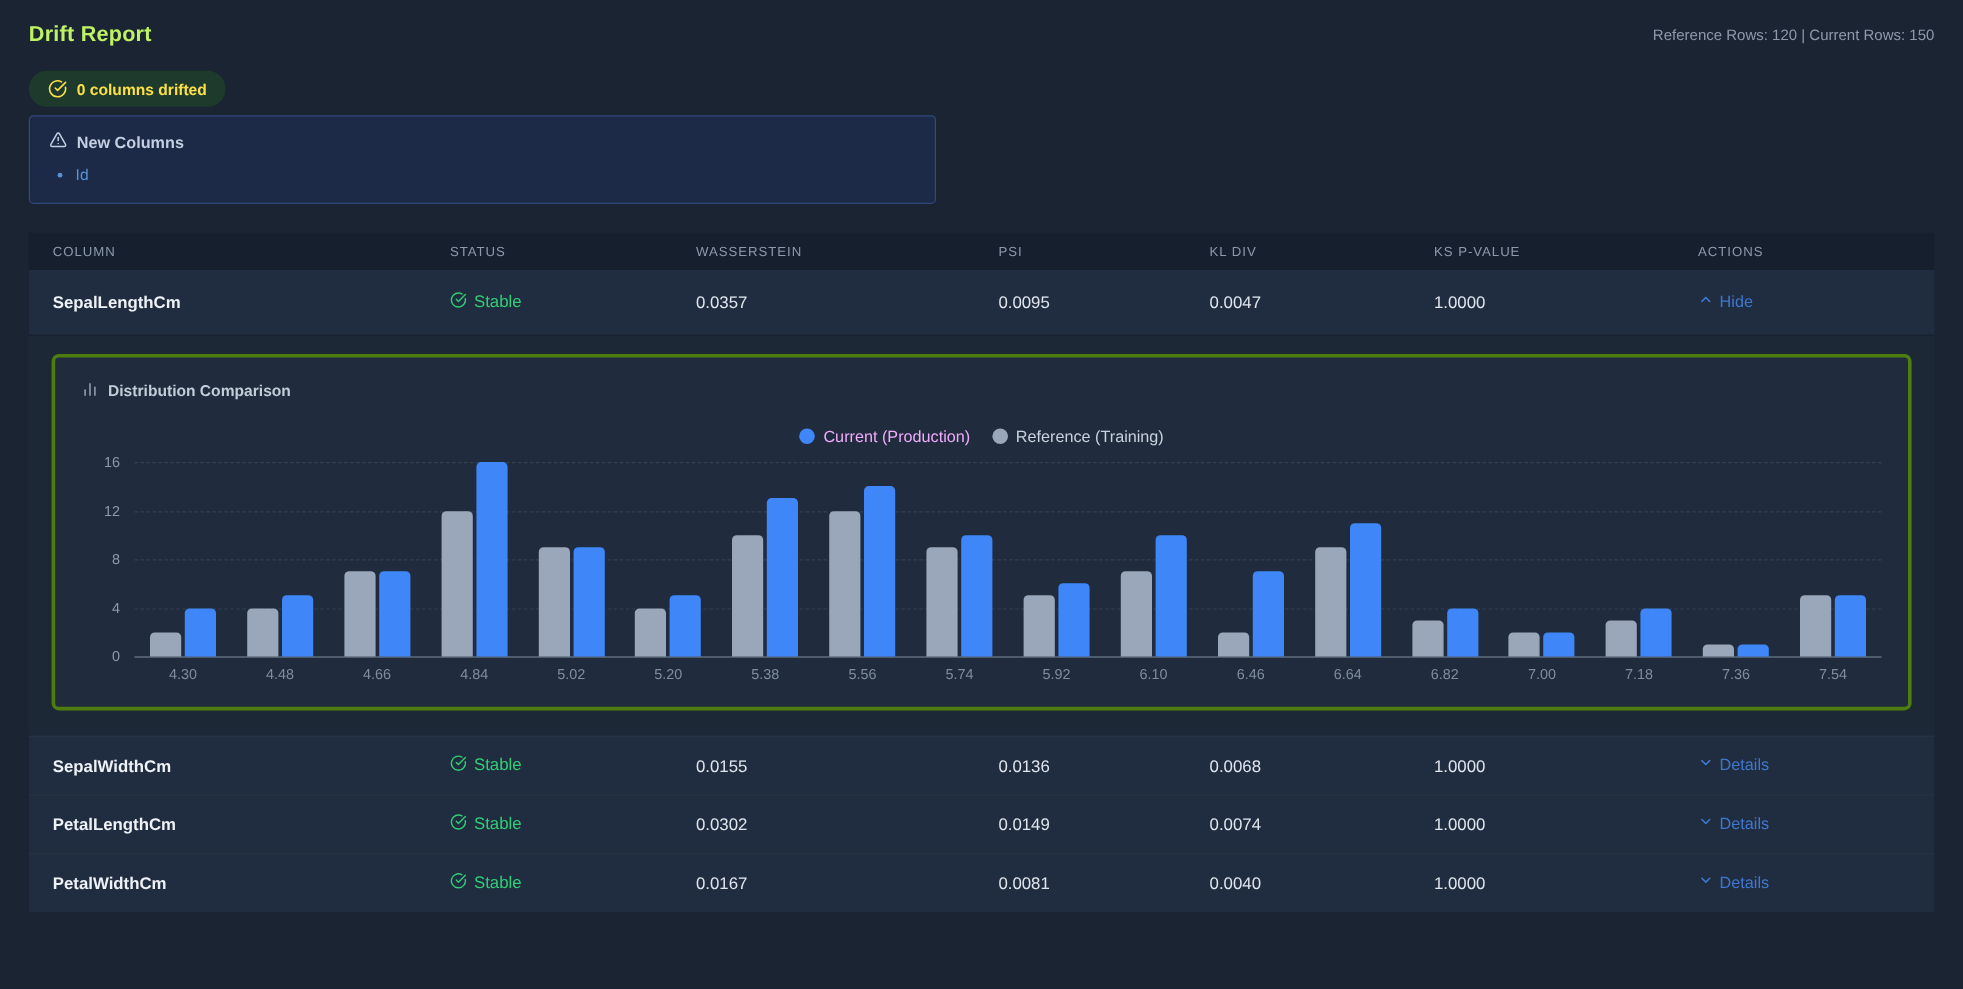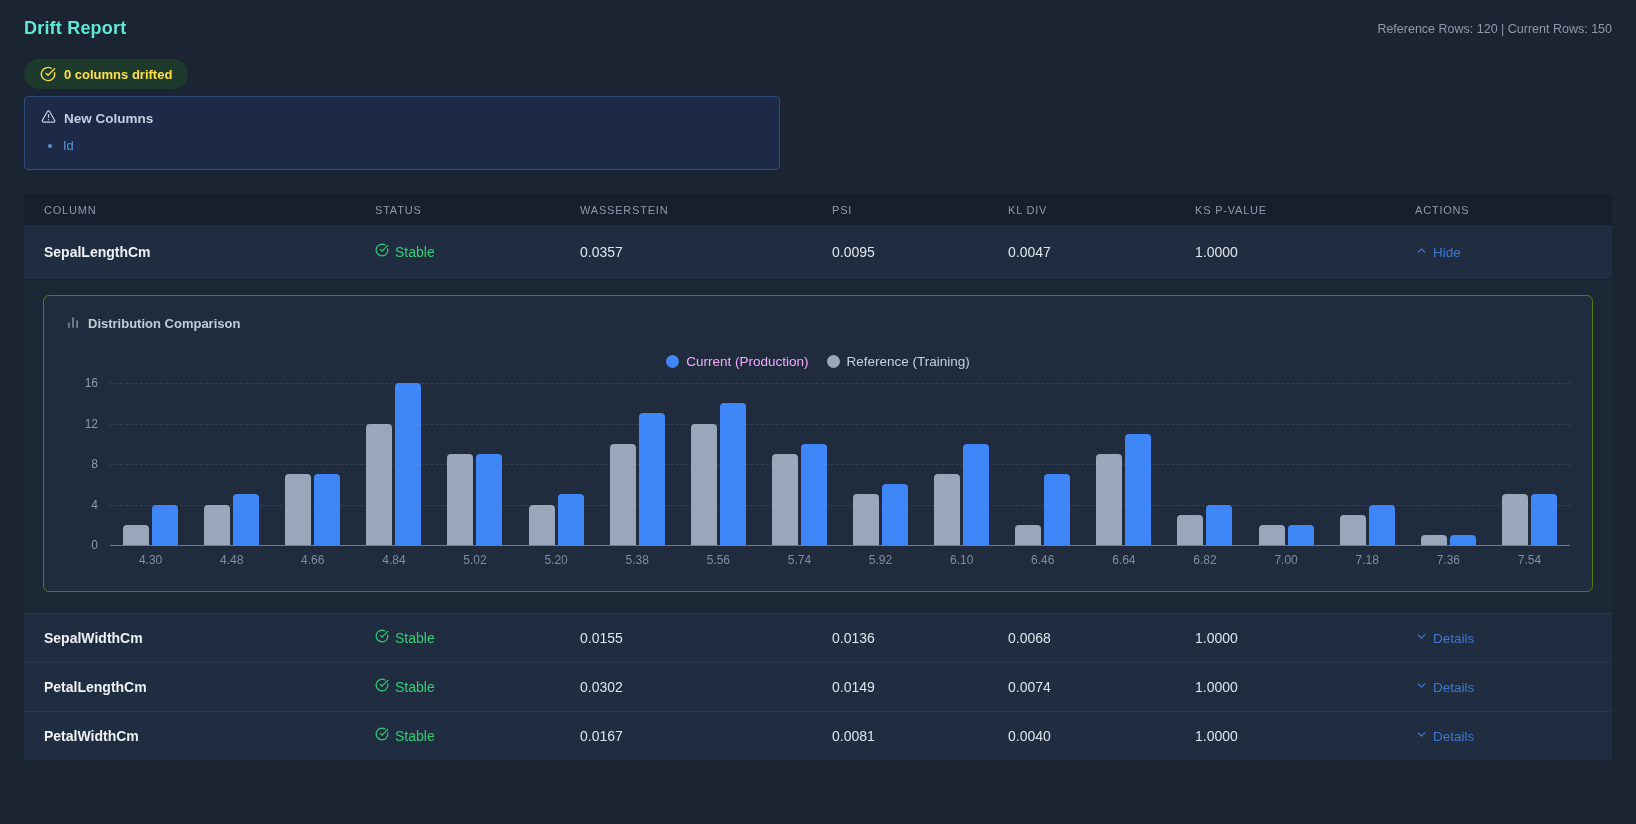--- a/index.html
+++ b/index.html
@@ -6,21 +6,21 @@
   html,body { width:1636px; height:824px; overflow:hidden; }
   body {
     background:#1b2433;
     font-family:"Liberation Sans", sans-serif;
     color:#e7ecf3;
   }
   .page { padding:18px 24px 0 24px; width:1636px; }
 
   
   .topbar { display:flex; justify-content:space-between; align-items:flex-start; padding:0 0 0 0; }
-  .title { font-size:18px; font-weight:bold; color:#5eead4; letter-spacing:.2px; padding-left:0; }
+  .title { font-size:18px; font-weight:bold; color:#bef264; letter-spacing:.2px; padding-left:0; }
   .meta { font-size:12.5px; color:#8e99ab; padding-top:4px; }
 
   
   .badge {
     display:inline-flex; align-items:center; gap:8px;
     margin-top:20px;
     background:#1d3a2c; color:#fde047;
     border-radius:18px; padding:7px 16px;
     font-size:13px; font-weight:bold;
   }
@@ -63,21 +63,21 @@
   .status { display:inline-flex; align-items:center; gap:6px; color:#30cf76; font-size:14px; }
   .action-link {
     display:inline-flex; align-items:center; gap:5px;
     color:#3f77cf; font-size:13.5px; cursor:pointer;
   }
 
   
   .expanded { background:#1d2837; padding:15px 19px 21px 19px; border-top:1px solid #18212f; }
   .chart-card {
     background:#202c3d;
-    border:1px solid #4d7c0f;
+    border:3px solid #4d7c0f;
     border-radius:6px;
     padding:19px 22px 16px 22px;
     height:297px;
   }
   .chart-title { display:flex; align-items:center; gap:8px; font-size:13px; font-weight:bold; color:#c3cdd9; }
   .chart-title svg { color:#8b98ab; }
   .legend { display:flex; justify-content:center; gap:18px; margin-top:22px; }
   .legend-item { display:inline-flex; align-items:center; gap:7px; font-size:13.5px; cursor:pointer; }
   .legend-dot { width:13px; height:13px; border-radius:50%; }
   .legend-item.cur { color:#f0abfc; }

